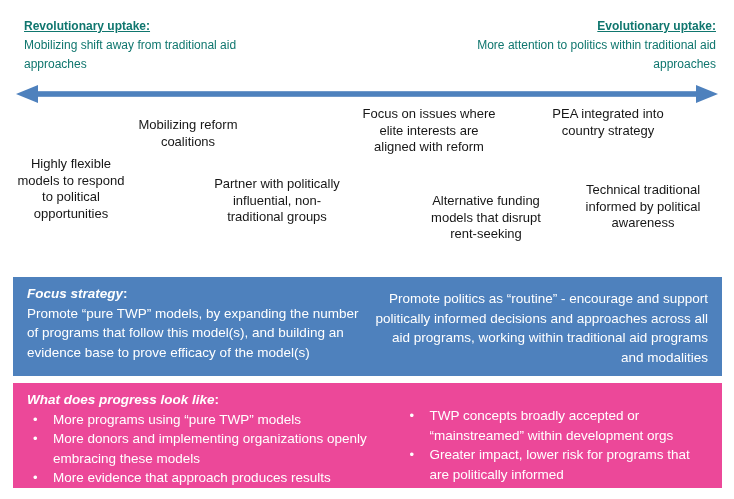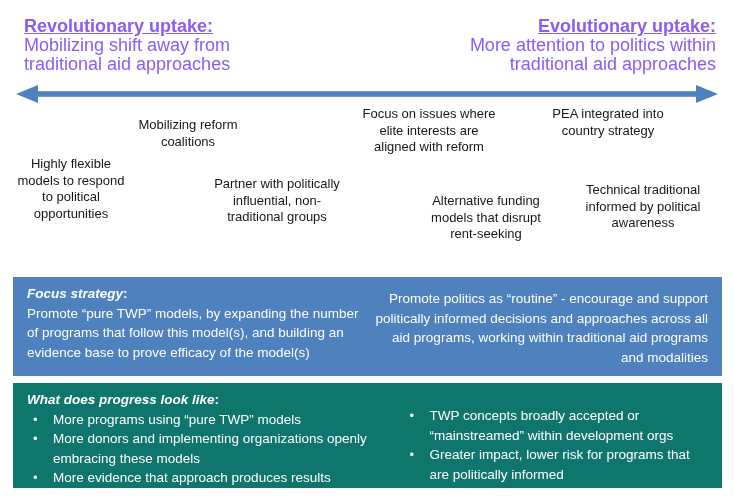--- a/index.html
+++ b/index.html
@@ -15,23 +15,23 @@
     position: relative;
     width: 734px;
     height: 499px;
     background: #ffffff;
     overflow: hidden;
   }
 
   
   .hdr {
     position: absolute;
-    font-size: 18px;
+    font-size: 12px;
     line-height: 19px;
-    color: #8b5cf6;
+    color: #0f766e;
   }
   .hdr .hdr-title {
     display: block;
     font-weight: bold;
     text-decoration: underline;
     white-space: nowrap;
   }
   .hdr .hdr-sub { display: block; }
   #hdr-left  { left: 24px;  top: 17px;  text-align: left; }
   #hdr-right { right: 18px; top: 17px;  text-align: right; }
@@ -64,21 +64,21 @@
     flex-direction: row;
   }
   #band-blue {
     top: 277px;
     height: 99px;
     background: #4E81BD;
   }
   #band-green {
     top: 383px;
     height: 105px;
-    background: #0f766e;
+    background: #ec4899;
   }
   .band-col {
     box-sizing: border-box;
     color: #ffffff;
     font-size: 13.5px;
     line-height: 19.5px;
   }
   #blue-col-left {
     width: 50%;
     padding: 7px 0 0 14px;

